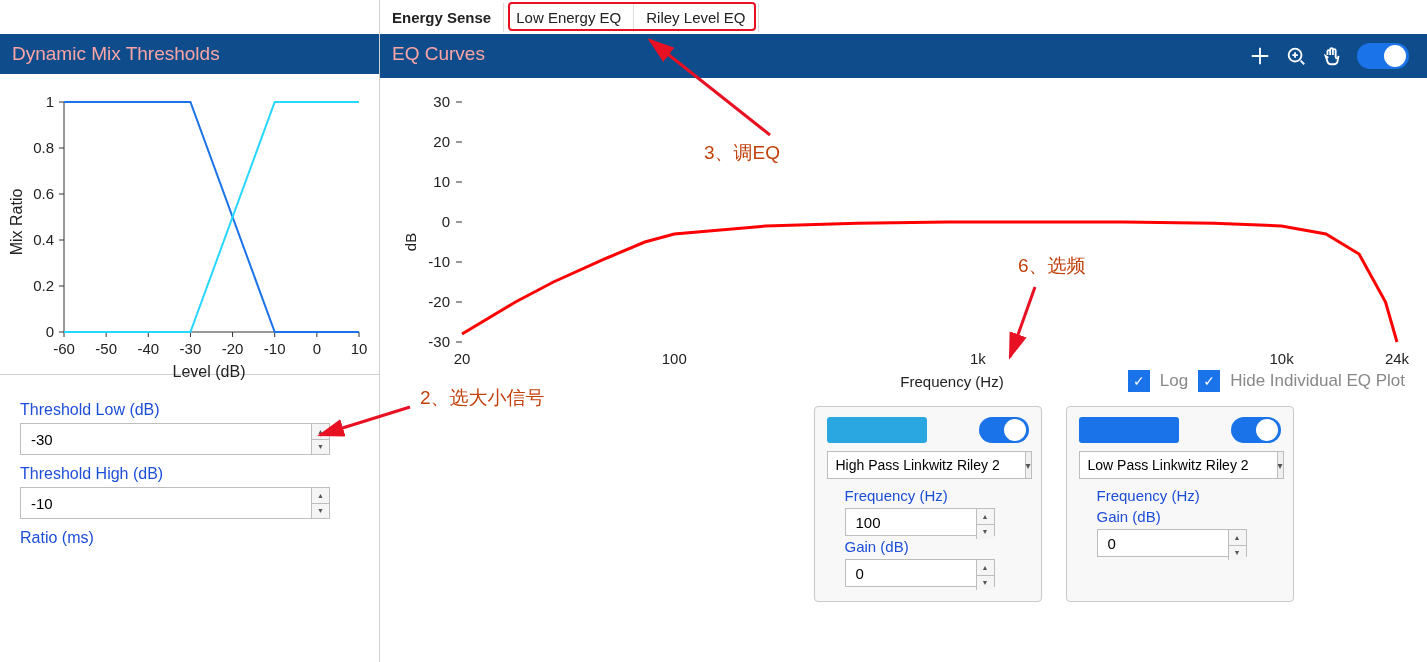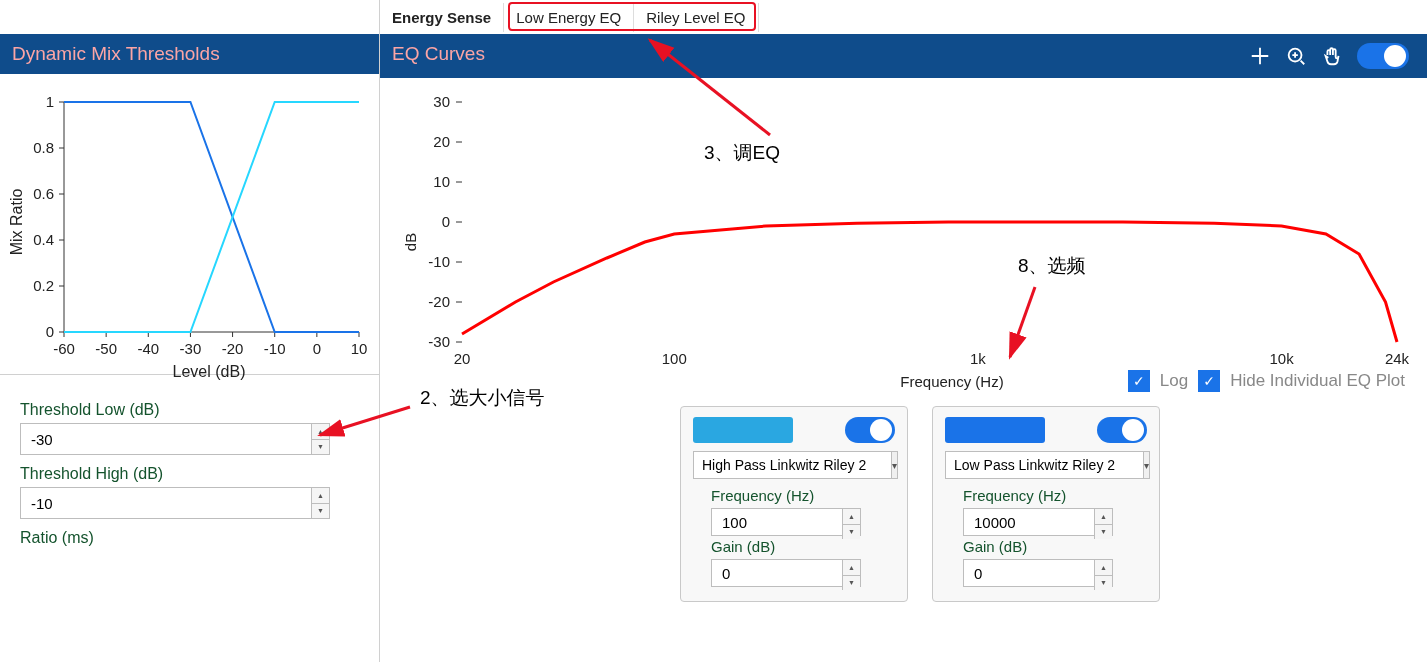--- a/index.html
+++ b/index.html
@@ -9,21 +9,21 @@
   .left { width: 380px; border-right: 1px solid #d0d0d0; display: flex; flex-direction: column; }
   .left-header, .right-header {
     background: #0f4c8b; color: #fca5a5; font-size: 19px; padding: 9px 12px; font-weight: 400;
   }
   .mix-chart-wrap { padding: 8px 4px 12px 4px; border-bottom: 1px solid #d0d0d0; }
   .mix-chart { position: relative; width: 370px; height: 280px; }
   .mix-chart svg { display: block; }
   .mix-chart text { font-size: 15px; fill: #222; }
   .mix-chart .axis-title { font-size: 16px; }
   .field-group { padding: 16px 20px 20px 20px; }
-  .field-label { font-size: 16px; margin-top: 10px; margin-bottom: 4px; color: #14532d; }
+  .field-label { font-size: 16px; margin-top: 10px; margin-bottom: 4px; color: #1d4ed8; }
   .spinbox { position: relative; width: 310px; height: 32px; }
   .spinbox input {
     width: 100%; height: 100%; border: 1px solid #bdbdbd; padding: 4px 22px 4px 10px;
     font-size: 15px; outline: none; background: #fff;
   }
   .spinbox .btns { position: absolute; right: 1px; top: 1px; width: 18px; height: 30px;
     display: flex; flex-direction: column; }
   .spinbox .btns div {
     flex: 1; border-left: 1px solid #bdbdbd; display: flex; align-items: center; justify-content: center;
     background: #f5f5f5; cursor: pointer; font-size: 7px; color: #555;
@@ -52,38 +52,38 @@
   .eq-chart-wrap { position: relative; padding: 4px 12px 0 12px; }
   .eq-chart svg { display: block; }
   .eq-chart text { font-size: 15px; fill: #222; }
   .legend-row { position: absolute; right: 10px; bottom: 0px; display: flex; align-items: center; gap: 10px;
     font-size: 17px; color: #888; }
   .check {
     width: 22px; height: 22px; background: #1a73e8; display: inline-flex;
     align-items: center; justify-content: center; color: #fff; font-size: 14px;
   }
   
-  .filter-row { display: flex; gap: 24px; padding: 14px 0 8px 300px; }
+  .filter-row { display: flex; gap: 24px; padding: 14px 0 8px 300px; justify-content: center; }
   .filter-box { width: 228px; border: 1px solid #c9c9c9; border-radius: 4px; padding: 10px 12px 14px 12px;
     position: relative; background: #f8f8f8; }
   .filter-head { display: flex; align-items: center; justify-content: space-between; margin-bottom: 8px; }
   .color-swatch { width: 100px; height: 26px; border-radius: 3px; }
   .swatch-blue-light { background: #2aa7e1; }
   .swatch-blue-dark { background: #1a73e8; }
   .toggle.small { width: 50px; height: 26px; border-radius: 13px; }
   .filter-select { display: flex; align-items: center; margin-bottom: 8px; }
   .filter-select input {
     flex: 1; height: 28px; border: 1px solid #bdbdbd; padding: 2px 8px; font-size: 14px; background: #fff;
   }
   .filter-select .drop { width: 22px; height: 28px; border: 1px solid #bdbdbd; border-left: none;
     display: flex; align-items: center; justify-content: center; background: #f0f0f0; font-size: 10px; color: #555; }
   .field-label.small { font-size: 15px; padding-left: 18px; margin-top: 2px; }
   .spinbox.small { width: 150px; height: 28px; margin-left: 18px; }
   
-  .anno { position: absolute; color: #000000; font-size: 19px; font-weight: 400; pointer-events: none; }
+  .anno { position: absolute; color: #c2410c; font-size: 19px; font-weight: 400; pointer-events: none; }
   .arrow-svg { position: absolute; pointer-events: none; }
 </style>
 </head>
 <body>
 
 <div class="layout">
 
   <div class="left">
     <div style="height:34px"></div>
     <div class="left-header">Dynamic Mix Thresholds</div>
@@ -251,27 +251,20 @@
       <div class="filter-box">
         <div class="filter-head">
           <div class="color-swatch swatch-blue-dark"></div>
           <div class="toggle small"></div>
         </div>
         <div class="filter-select">
           <input value="Low Pass Linkwitz Riley 2" style="">
           <div class="drop">▾</div>
         </div>
         <div class="field-label small">Frequency (Hz)</div>
-        <div class="spinbox small">
-          <input value="10000" style="">
-          <div class="btns">
-              <div>▲</div>
-              <div>▼</div>
-            </div>
-        </div>
         <div class="field-label small">Gain (dB)</div>
         <div class="spinbox small">
           <input value="0" style="">
           <div class="btns">
               <div>▲</div>
               <div>▼</div>
             </div>
         </div>
       </div>
     </div>
@@ -283,21 +276,21 @@
 <div class="anno" style="left:704px;top:140px">3、调EQ</div>
 <svg class="arrow-svg" style="left:620px;top:30px" width="160" height="110">
   <defs>
       <marker id="ah3" markerWidth="10" markerHeight="10" refX="8" refY="3" orient="auto">
         <path d="M0,0 L0,6 L9,3 z" fill="#e81123"></path>
       </marker>
     </defs>
   <line x1="150" y1="105" x2="30" y2="10" stroke="#e81123" stroke-width="3" marker-end="url(#ah3)"></line>
 </svg>
 
-<div class="anno" style="left:1018px;top:253px">8、选频</div>
+<div class="anno" style="left:1018px;top:253px">6、选频</div>
 <svg class="arrow-svg" style="left:995px;top:282px" width="60" height="90">
   <defs>
       <marker id="ah1" markerWidth="10" markerHeight="10" refX="8" refY="3" orient="auto">
         <path d="M0,0 L0,6 L9,3 z" fill="#e81123"></path>
       </marker>
     </defs>
   <line x1="40" y1="5" x2="15" y2="75" stroke="#e81123" stroke-width="3" marker-end="url(#ah1)"></line>
 </svg>
 
 <div class="anno" style="left:420px;top:385px">2、选大小信号</div>

